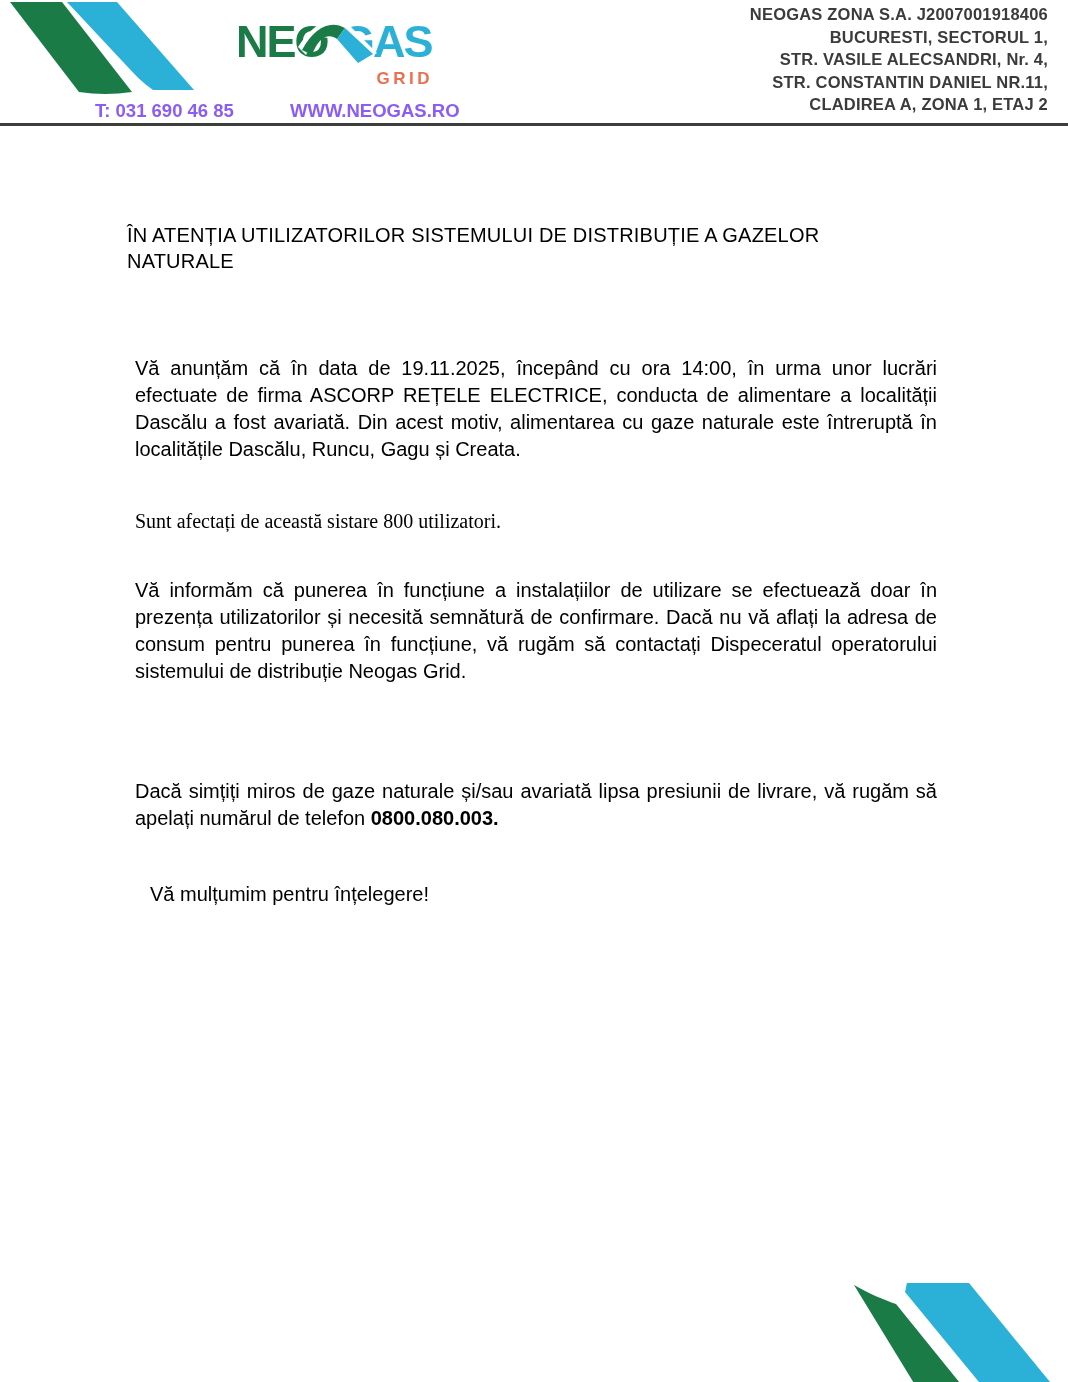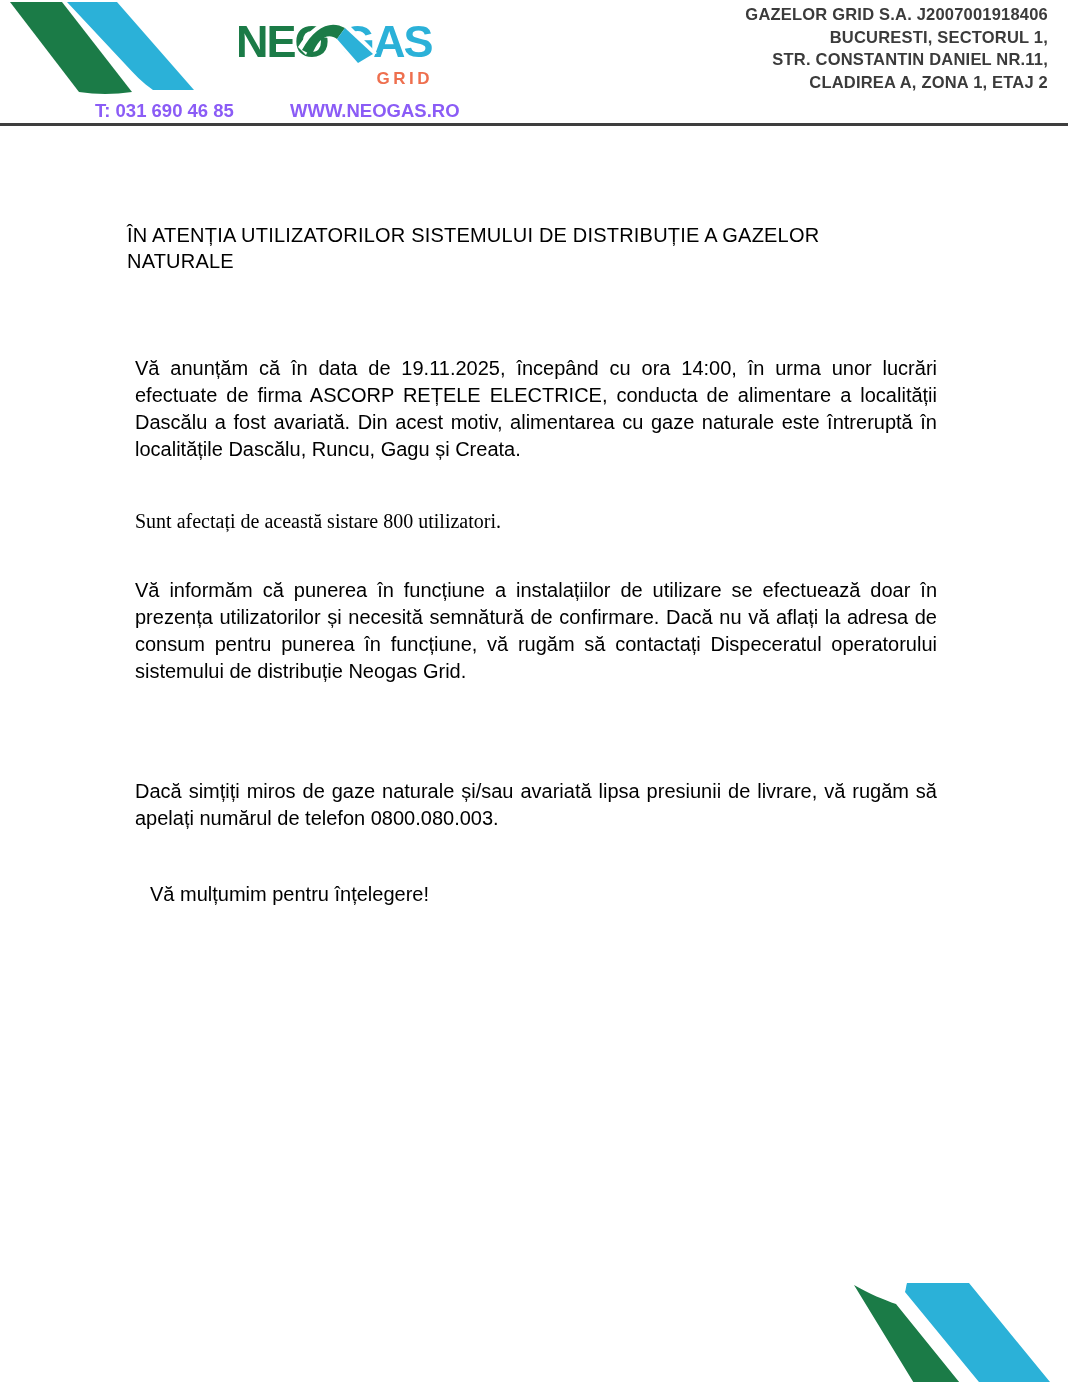--- a/index.html
+++ b/index.html
@@ -71,21 +71,21 @@
     font-size: 20px;
     line-height: 27px;
     text-align: justify;
   }
   .para.single { text-align: left; }
   .p1 { margin-top: 81px; }
   .p2 { margin-top: 45px; font-family: Liberation Serif, serif; }
   .p3 { margin-top: 42px; }
   .p4 { margin-top: 93px; }
   .p5 { margin-top: 49px; margin-left: 23px; }
-  .para b { font-weight: normal; }
+  .para b { font-weight: bold; }
 </style>
 </head>
 <body>
 
 <div class="page">
 
   <svg class="logo-mark" width="195" height="100" viewBox="0 0 195 100" aria-hidden="true">
     <path d="M0,0 L52,0 L122,90 Q95,94 69,90 Z" fill="#1b7b47"></path>
     <path d="M57,0 L107,0 L184,88 L143,88 C133,81 124,72 115,62 Z" fill="#2bb1d8"></path>
   </svg>
@@ -94,22 +94,23 @@
     <text x="0" y="44" font-size="45" font-weight="bold" letter-spacing="-2" fill="#1b7b47">NEO</text>
     <text x="104" y="44" font-size="45" font-weight="bold" letter-spacing="-2" fill="#2bb1d8">GAS</text>
 
     <path d="M62,34 C78,8 96,2 113,12 L141,40 L121,52 L98,28 C88,20 77,26 70,42 Z" fill="#ffffff"></path>
     <path d="M66,37 C79,13 95,7 109,15 L101,26 C92,19 82,25 76,42 Z" fill="#1b7b47"></path>
     <path d="M109,15 L137,41 L122,50 L101,26 Z" fill="#2bb1d8"></path>
     <text x="197" y="71" text-anchor="end" font-size="17" font-weight="bold" letter-spacing="3.5" fill="#ee6f4e">GRID</text>
   </svg>
 
   <div class="company-block">
-    <div>GAZELOR GRID S.A. J2007001918406</div>
+    <div>NEOGAS ZONA S.A. J2007001918406</div>
     <div>BUCURESTI, SECTORUL 1,</div>
+    <div>STR. VASILE ALECSANDRI, Nr. 4,</div>
     <div>STR. CONSTANTIN DANIEL NR.11,</div>
     <div>CLADIREA A, ZONA 1, ETAJ 2</div>
   </div>
 
   <div class="contact-row">
     <span class="phone">T: 031 690 46 85</span>
     <span class="site">WWW.NEOGAS.RO</span>
   </div>
 
   <div class="rule"></div>

